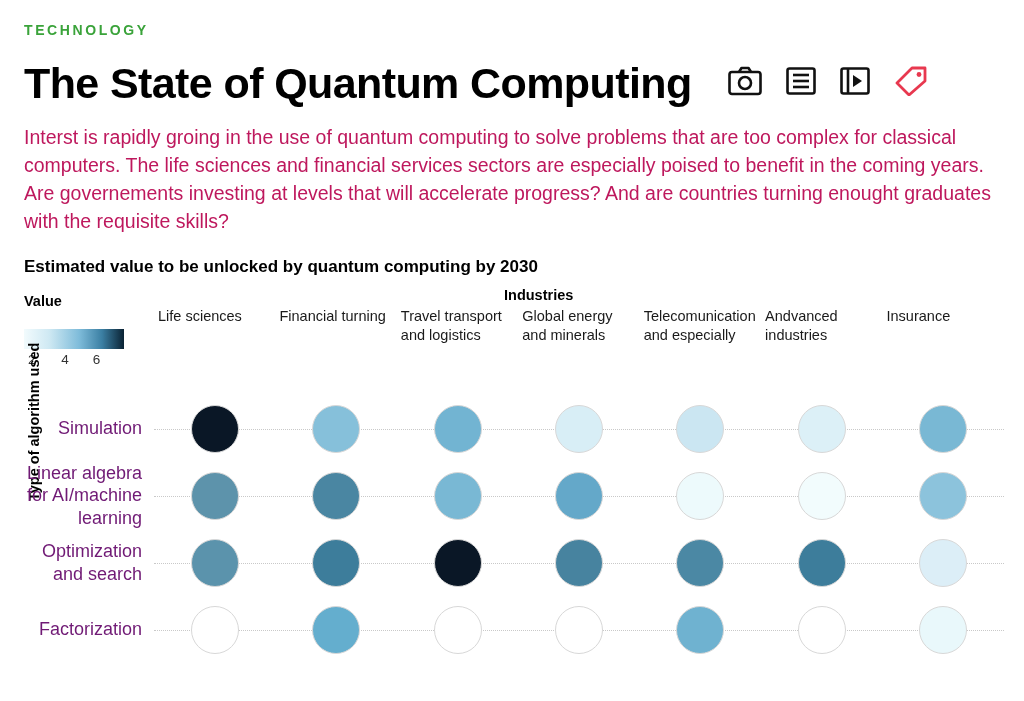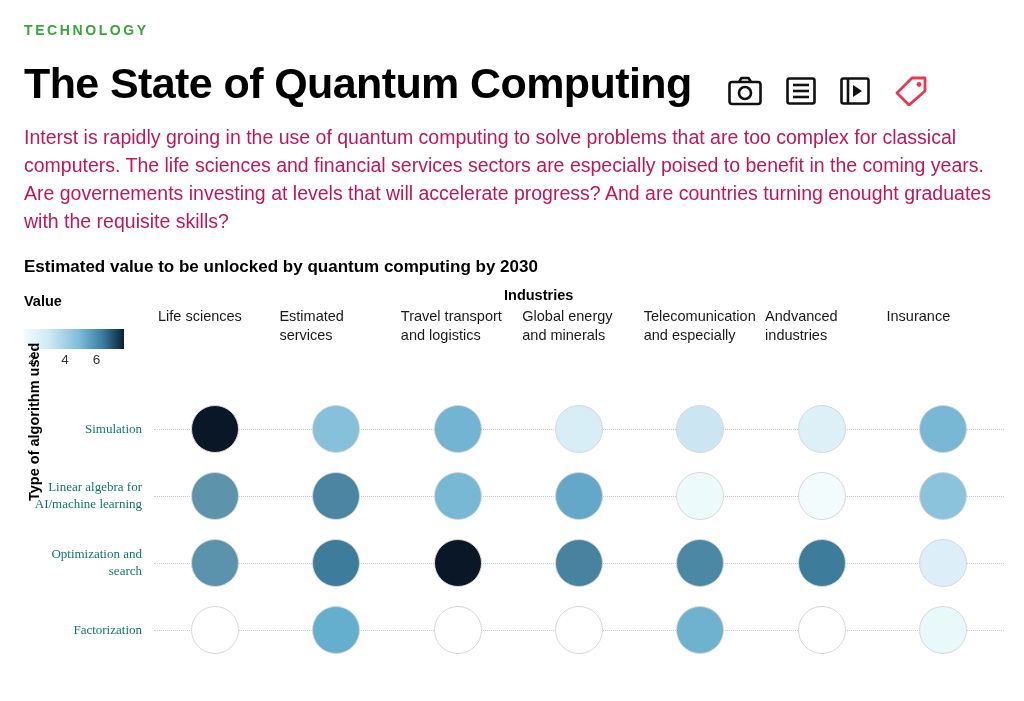--- a/index.html
+++ b/index.html
@@ -19,21 +19,21 @@
   .kicker {
     font-size: 14px;
     letter-spacing: 2.6px;
     font-weight: 600;
     color: #3aa33a;
     text-transform: uppercase;
     margin-bottom: 22px;
   }
   .title-row {
     display: flex;
-    align-items: flex-end;
+    align-items: flex-start;
     gap: 26px;
   }
   h1.title {
     font-size: 43px;
     line-height: 1.08;
     font-weight: 700;
     margin: 0;
     letter-spacing: -0.6px;
     color: #000;
   }
@@ -166,25 +166,24 @@
     top: 102px;
     width: 128px;
     height: 268px;
   }
   .row-label {
     height: 67px;
     display: flex;
     align-items: center;
     justify-content: flex-end;
     text-align: right;
-    font-size: 13px;
+    font-size: 18px;
     line-height: 1.26;
-    color: #0f766e;
+    color: #701a75;
     padding-right: 10px;
-    font-family: Liberation Serif, serif;
   }
 </style>
 </head>
 <body>
 
 <div class="page">
 
   <div class="kicker">TECHNOLOGY</div>
 
   <div class="title-row">
@@ -243,21 +242,21 @@
     <div class="row-labels">
       <div class="row-label">Simulation</div>
       <div class="row-label">Linear algebra for AI/machine learning</div>
       <div class="row-label">Optimization and search</div>
       <div class="row-label">Factorization</div>
     </div>
 
     <div class="grid">
       <div class="col-headers">
         <div class="col-header">Life sciences</div>
-        <div class="col-header">Estimated services</div>
+        <div class="col-header">Financial turning</div>
         <div class="col-header">Travel transport and logistics</div>
         <div class="col-header">Global energy and minerals</div>
         <div class="col-header">Telecomunication and especially</div>
         <div class="col-header">Andvanced industries</div>
         <div class="col-header">Insurance</div>
       </div>
       <div class="rows">
           <div class="row">
             <div class="row-line"></div>
             <div class="cell">

